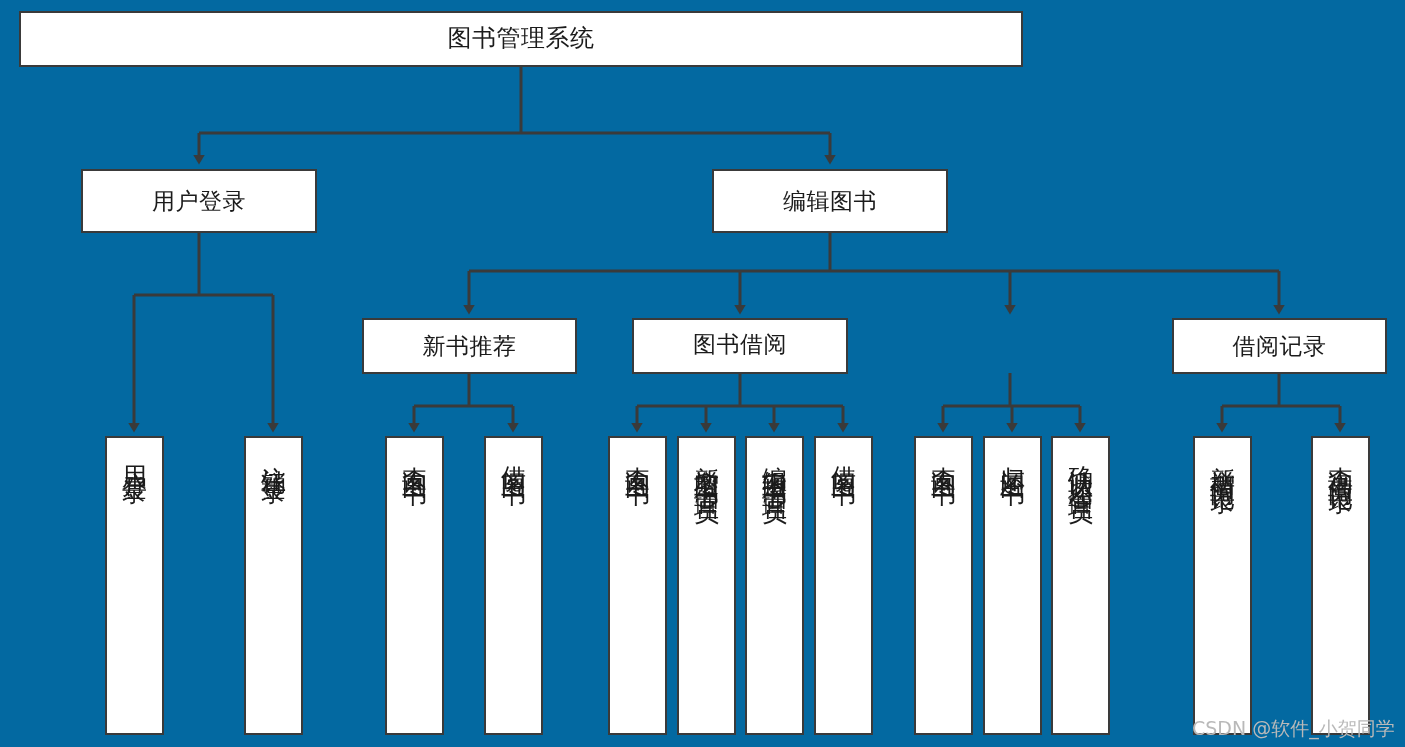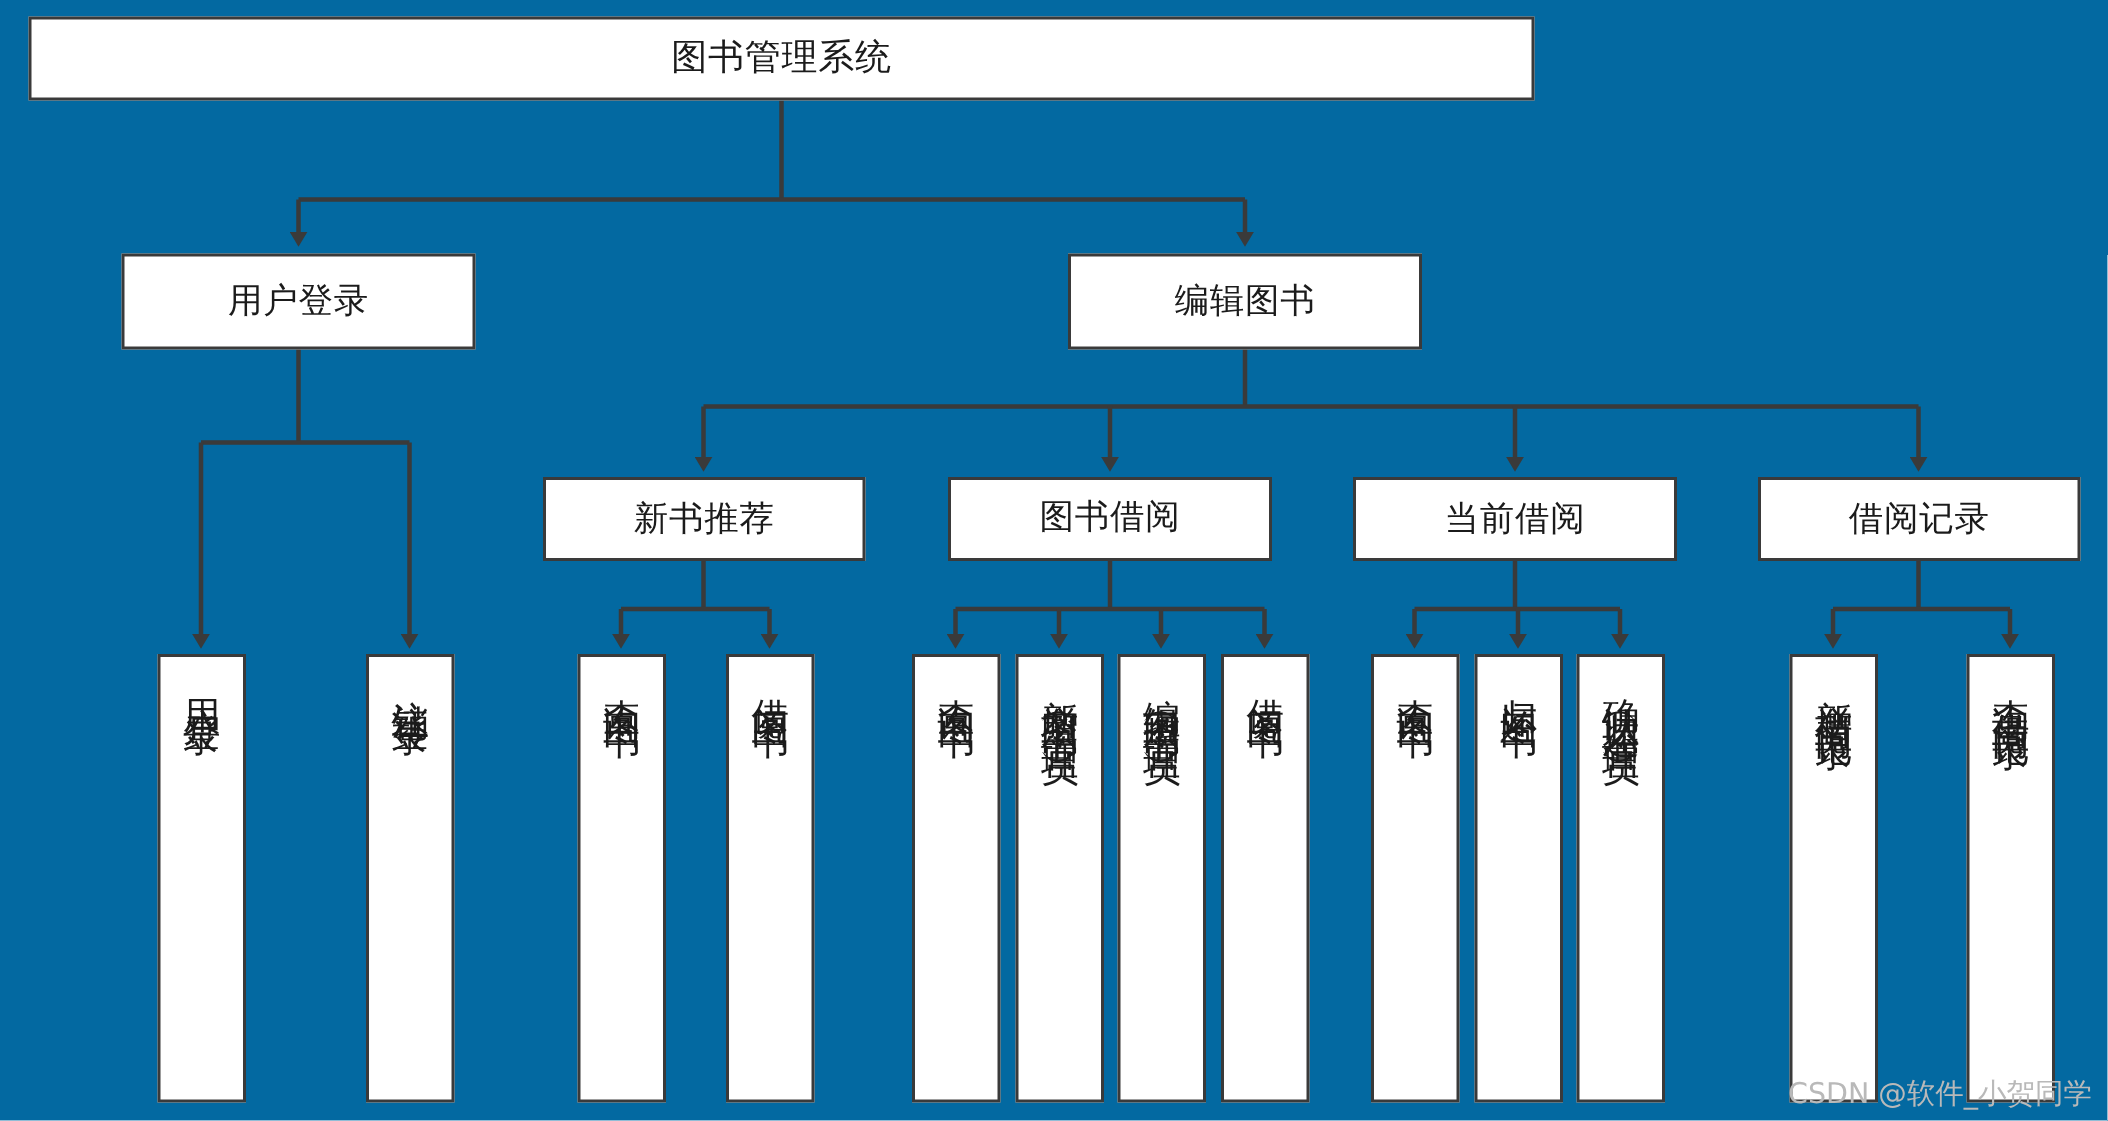--- a/index.html
+++ b/index.html
@@ -136,23 +136,20 @@
   <div class="node h" style="left:712px; top:169px; width:236px; height:64px;">
     <span class="label">编辑图书</span>
   </div>
 
   <div class="node h" style="left:362px; top:318px; width:215px; height:56px;">
     <span class="label">新书推荐</span>
   </div>
   <div class="node h" style="left:632px; top:318px; width:216px; height:56px;font-family:Liberation Mono, monospace;">
     <span class="label">图书借阅</span>
   </div>
-  <div class="node h" style="left:902px; top:318px; width:216px; height:56px;">
-    <span class="label">当前借阅</span>
-  </div>
   <div class="node h" style="left:1172px; top:318px; width:215px; height:56px;">
     <span class="label">借阅记录</span>
   </div>
 
   <div class="node v" style="left:105px; top:436px; width:59px; height:299px;">
     <span class="label">用户登录</span>
   </div>
   <div class="node v" style="left:244px; top:436px; width:59px; height:299px;">
     <span class="label">注销登录</span>
   </div>

